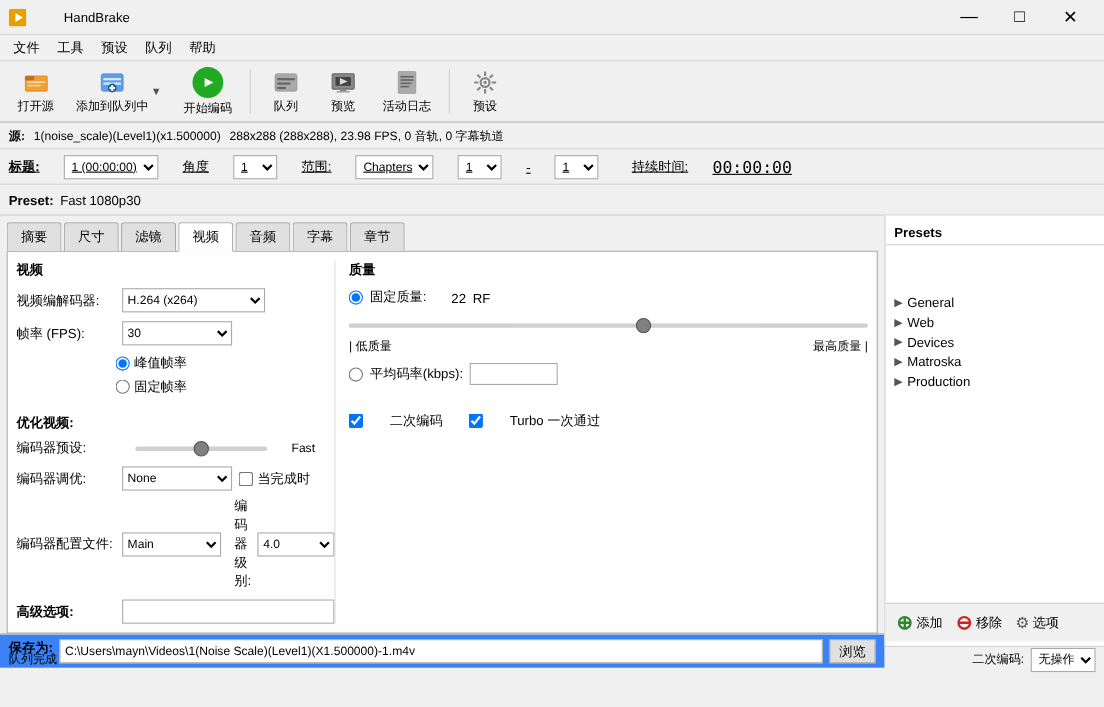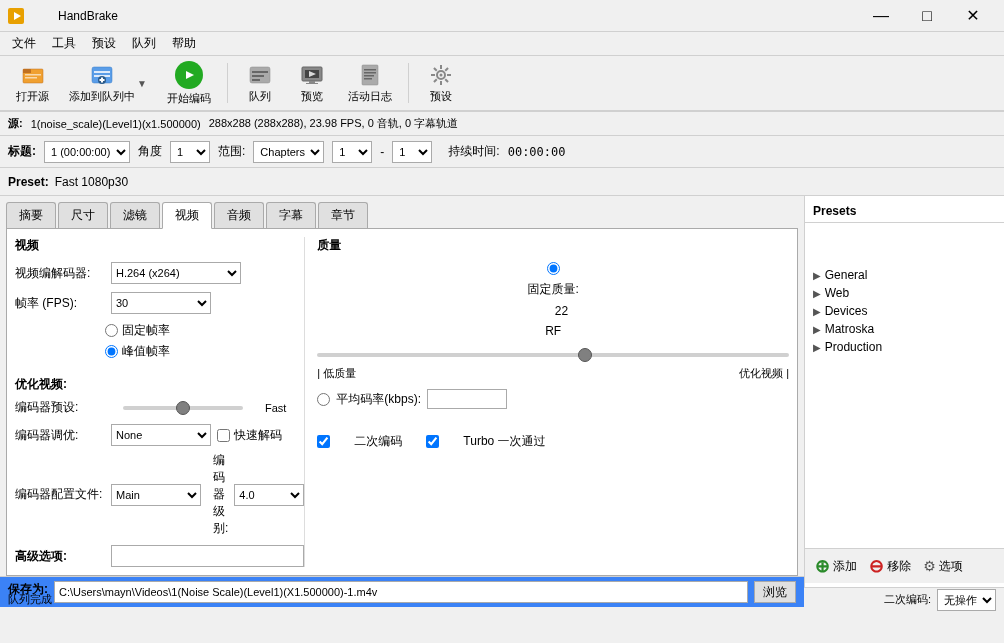--- a/index.html
+++ b/index.html
@@ -24,25 +24,25 @@
 
     
     .add-queue-btn { display: flex; align-items: center; gap: 2px; }
     .dropdown-arrow { font-size: 10px; color: #555; }
 
     
     .source-bar { height: 24px; background: #f0f0f0; border-bottom: 1px solid #d0d0d0; display: flex; align-items: center; padding: 2px 8px; font-size: 11px; gap: 8px; }
     .source-label { font-weight: bold; }
 
     
-    .options-row { height: 32px; background: #f0f0f0; border-bottom: 1px solid #d0d0d0; display: flex; align-items: center; padding: 2px 8px; gap: 8px; font-size: 12px; }
+    .options-row { height: 32px; background: #f0f0f0; border-bottom: 1px solid #d0d0d0; display: flex; align-items: center; padding: 2px 8px; gap: 22px; font-size: 12px; text-decoration: underline; }
     .label { font-weight: normal; white-space: nowrap; }
     .label-bold { font-weight: bold; }
     select.small { height: 22px; font-size: 11px; border: 1px solid #aaa; background: white; padding: 0 2px; }
-    .duration-val { font-size: 12px; font-family: monospace; }
+    .duration-val { font-size: 15px; font-family: monospace; }
 
     
     .preset-row { height: 28px; background: #f0f0f0; border-bottom: 1px solid #d0d0d0; display: flex; align-items: center; padding: 2px 8px; gap: 6px; font-size: 12px; }
     
     
     .tabs { display: flex; gap: 0; border-bottom: 1px solid #aaa; margin-bottom: 0; }
     .tab { padding: 4px 12px; border: 1px solid #aaa; border-bottom: none; background: #e0e0e0; cursor: pointer; font-size: 12px; margin-right: 2px; border-radius: 3px 3px 0 0; }
     .tab.active { background: white; border-bottom: 1px solid white; margin-bottom: -1px; z-index: 1; }
 
     .section-title { font-weight: bold; font-size: 12px; margin-bottom: 8px; }
@@ -315,45 +315,45 @@
 
             <div class="form-row">
               <span class="form-label">帧率 (FPS):</span>
               <select class="form-control" style="min-width:100px;">
                 <option>30</option>
               </select>
             </div>
 
             <div class="radio-group">
               <div class="radio-item">
+                <input type="radio" name="fps-mode" id="fps-peak" checked="" style="">
+                <label for="fps-peak">峰值帧率</label>
+              </div>
+              <div class="radio-item">
                 <input type="radio" name="fps-mode" id="fps-fixed" style="">
                 <label for="fps-fixed">固定帧率</label>
-              </div>
-              <div class="radio-item">
-                <input type="radio" name="fps-mode" id="fps-peak" checked="" style="">
-                <label for="fps-peak">峰值帧率</label>
               </div>
             </div>
 
             <div class="optimize-title" style="margin-top:16px;">优化视频:</div>
 
             <div class="encoder-preset-row" style="display:flex;align-items:center;gap:18px;margin-bottom:8px;">
               <span class="encoder-preset-label">编码器预设:</span>
               <input type="range" min="0" max="8" value="4" style="width: 120px;">
               <span class="fast-label">Fast</span>
             </div>
 
             <div class="encoder-tune-row" style="display:flex;align-items:center;gap:6px;margin-bottom:6px;">
               <span class="encoder-preset-label">编码器调优:</span>
               <select class="form-control" style="min-width:100px;">
                 <option>None</option>
               </select>
               <div class="quick-decode-check">
                 <input type="checkbox" id="quick-decode" style="">
-                <label for="quick-decode">快速解码</label>
+                <label for="quick-decode">当完成时</label>
               </div>
             </div>
 
             <div class="profile-row" style="display:flex;align-items:center;gap:6px;margin-bottom:6px;">
               <span class="profile-label">编码器配置文件:</span>
               <select class="form-control" style="min-width:90px;">
                 <option>Main</option>
               </select>
               <span style="margin-left:6px;">编码器级别:</span>
               <select class="form-control" style="min-width:70px;">
@@ -363,34 +363,34 @@
 
             <div class="advanced-row" style="display:flex;align-items:center;gap:6px;margin-top:8px;">
               <span class="advanced-label">高级选项:</span>
               <input type="text" class="advanced-input" style="flex: 1 1 0%; height: 22px; border: 1px solid rgb(170, 170, 170);">
             </div>
           </div>
 
           <div class="video-right-col">
             <div class="quality-title">质量</div>
 
-            <div class="quality-row" style="display:flex;align-items:center;gap:6px;flex-direction:column;">
+            <div class="quality-row" style="display:flex;align-items:center;gap:6px;">
               <input type="radio" name="quality-mode" id="fixed-quality" checked="" style="">
               <label for="fixed-quality">固定质量:</label>
               <span class="rf-value">22</span>
               <span>RF</span>
             </div>
 
             <div style="margin: 6px 0;">
               <input type="range" min="0" max="51" value="29" style="width: 100%;">
             </div>
 
             <div class="quality-labels">
               <span>| 低质量</span>
-              <span>优化视频 |</span>
+              <span>最高质量 |</span>
             </div>
 
             <div class="avg-bitrate-row" style="display:flex;align-items:center;gap:6px;margin-top:4px;">
               <input type="radio" name="quality-mode" id="avg-bitrate" style="">
               <label for="avg-bitrate">平均码率(kbps):</label>
               <input type="text" class="avg-bitrate-input" style="width: 80px; height: 20px; border: 1px solid rgb(170, 170, 170);">
             </div>
 
             <div class="twopass-row" style="display:flex;align-items:center;gap:24px;margin-top:6px;">
               <input type="checkbox" id="two-pass" checked="" style="">

